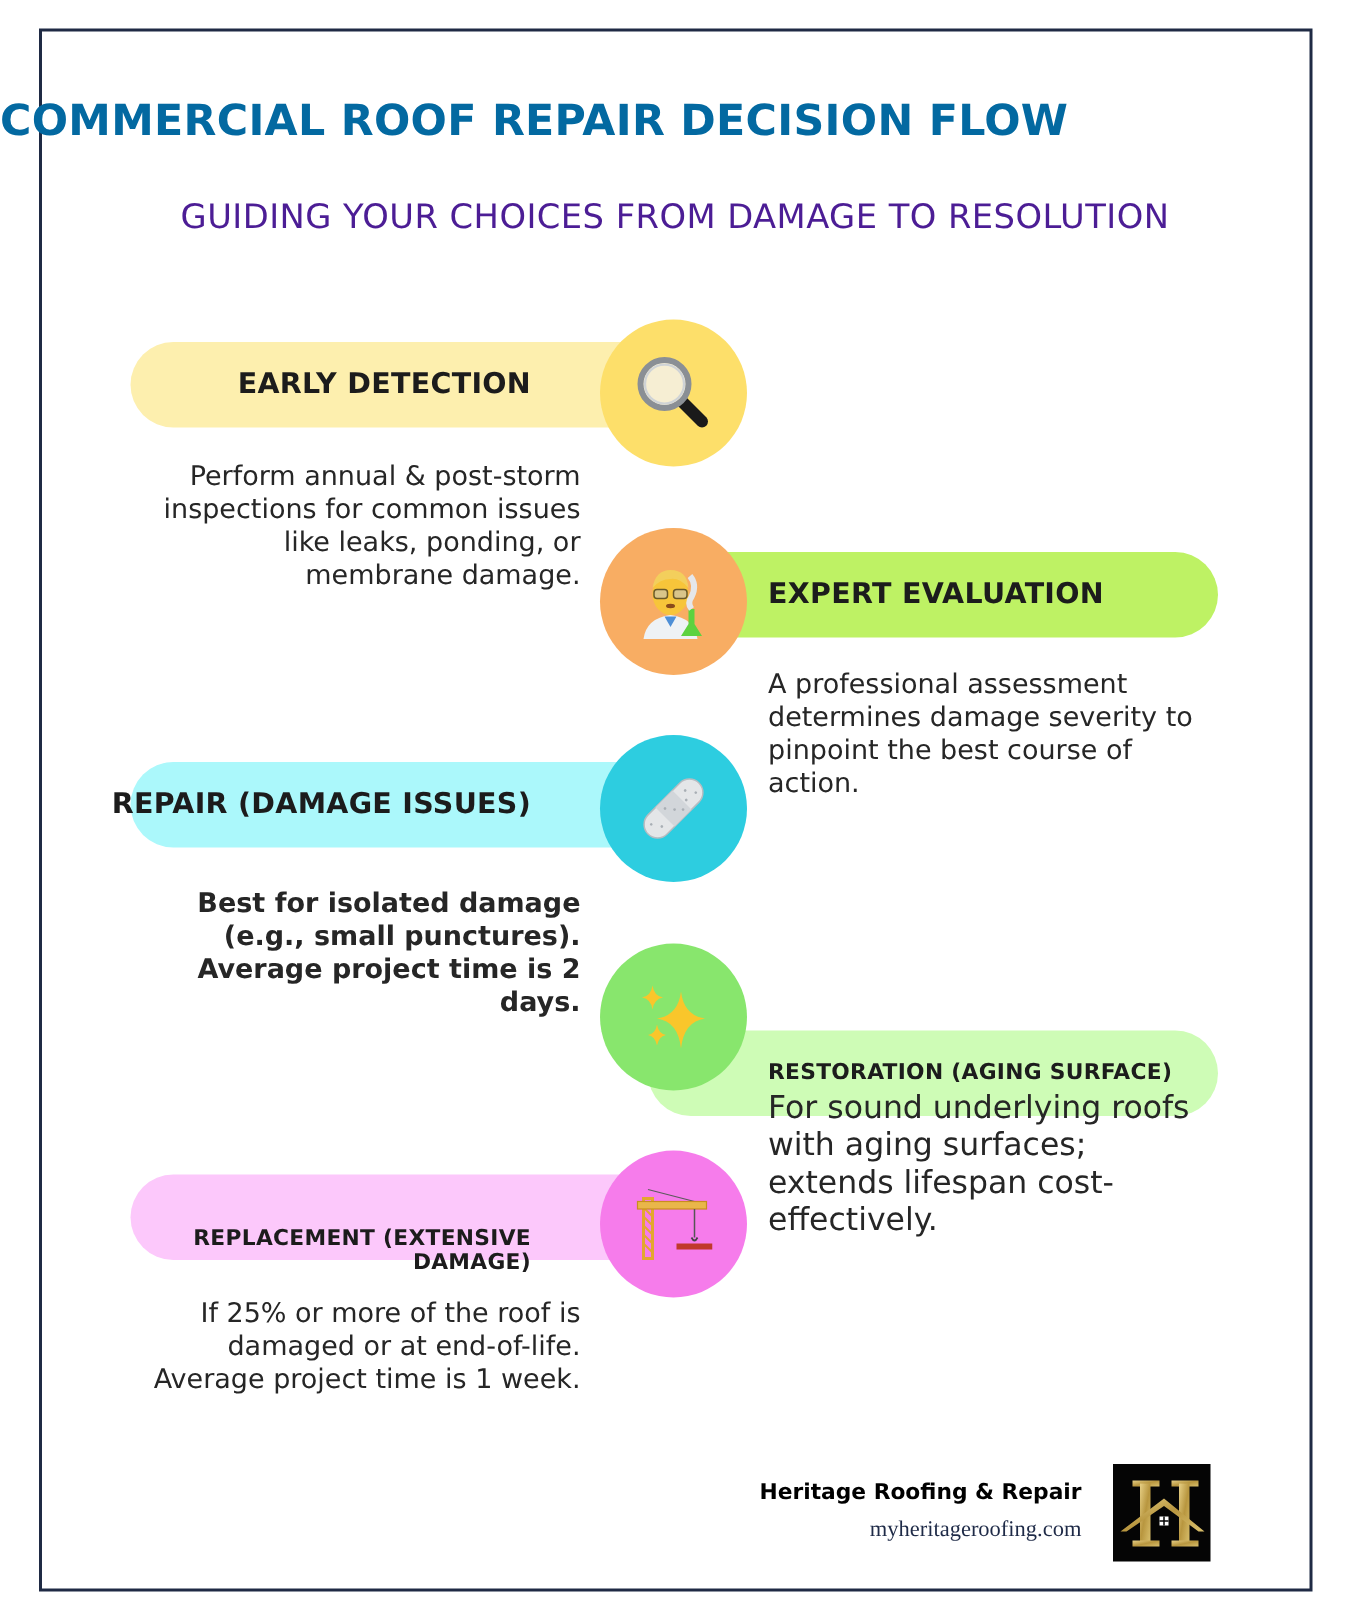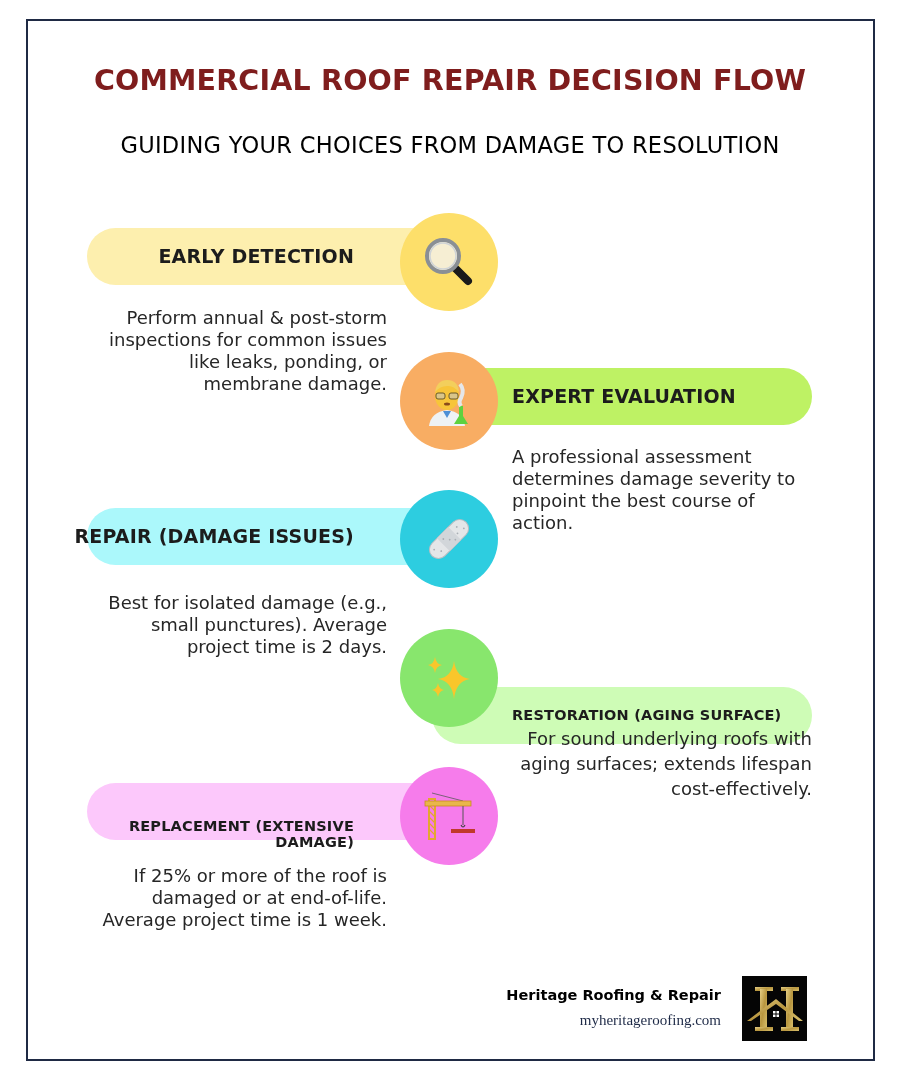--- a/index.html
+++ b/index.html
@@ -5,28 +5,28 @@
   * { margin: 0; padding: 0; box-sizing: border-box; }
   html, body { width: 900px; height: 1080px; background: #ffffff; overflow: hidden; }
   body { position: relative; font-family: "DejaVu Sans", sans-serif; color: #222222; }
 
   .frame {
     position: absolute; left: 26px; top: 19px; width: 849px; height: 1042px;
     border: 2px solid #1f2a44; background: #ffffff;
   }
 
   .title {
-    position: absolute; left: 0; top: 64px; width: 900px; text-align: center;
+    position: absolute; left: 0; top: 64px; width: 900px; 
     font-family: "DejaVu Sans", sans-serif; font-weight: bold; font-size: 28.5px;
-    color: #7f1d1d; letter-spacing: 0.2px;
+    color: #0369a1; letter-spacing: 0.2px;
   }
   .subtitle {
     position: absolute; left: 0; top: 132px; width: 900px; text-align: center;
     font-family: "DejaVu Sans", sans-serif; font-weight: normal; font-size: 22.5px;
-    color: #000000; letter-spacing: 0.3px;
+    color: #4c1d95; letter-spacing: 0.3px;
   }
 
   .pill {
     position: absolute; height: 57px; border-radius: 34px;
     display: flex; align-items: center;
   }
   .pill.left { left: 87px; width: 380px; justify-content: flex-end; padding-right: 113px; }
   .pill.right { left: 432px; width: 380px; justify-content: flex-start; padding-left: 80px; }
   .pill-label {
     font-family: "DejaVu Sans", sans-serif; font-weight: bold; color: #1c1c1c;
@@ -41,21 +41,21 @@
     display: flex; align-items: center; justify-content: center;
   }
   .circle svg { display: block; }
 
   .desc {
     position: absolute; font-family: "DejaVu Sans", sans-serif; color: #262626;
     font-size: 18px; line-height: 22px;
   }
   .desc.left { right: 513px; width: 300px; text-align: right; }
   .desc.right { left: 512px; width: 300px; text-align: left; }
-  .desc.large { font-size: 18px; line-height: 25px; text-align: right; }
+  .desc.large { font-size: 21px; line-height: 25px; }
 
   .footer-name {
     position: absolute; right: 179px; top: 987px; font-family: "DejaVu Sans", sans-serif;
     font-weight: bold; font-size: 14.5px; color: #000000; text-align: left; white-space: nowrap;
   }
   .footer-url {
     position: absolute; right: 179px; top: 1012px; font-family: Liberation Serif, serif;
     font-size: 15px; color: #1e2a47; text-align: right; white-space: nowrap;
   }
   .logo {
@@ -121,21 +121,21 @@
           <circle cx="44" cy="29" r="0.9"></circle>
             <circle cx="22" cy="22" r="0.9"></circle>
             <circle cx="26" cy="27" r="0.9"></circle>
           <circle cx="30" cy="31" r="0.9"></circle>
             <circle cx="36" cy="28" r="0.9"></circle>
         </g>
       </g>
     </svg>
   </span>
 </div>
-<p class="desc left" style="top:592px;">Best for isolated damage (e.g., small punctures). Average project time is 2 days.</p>
+<p class="desc left" style="top:592px;font-weight:bold;">Best for isolated damage (e.g., small punctures). Average project time is 2 days.</p>
 
 <div class="pill right" style="top:646px;background:#cefcb6;margin-top:41px;">
   <span class="pill-label small">RESTORATION (AGING SURFACE)</span>
 </div>
 <div class="circle" style="top:629px;background:#88e66d;">
   <span>
     <svg width="50" height="50" viewBox="0 0 50 50">
       <path d="M30 8 Q32 24 46 26 Q32 28 30 46 Q28 28 14 26 Q28 24 30 8 Z" fill="#f9c62b"></path>
       <path d="M11 4 Q12 11 18 12 Q12 13 11 20 Q10 13 4 12 Q10 11 11 4 Z" fill="#f9c62b"></path>
       <path d="M14 30 Q15 36 20 37 Q15 38 14 44 Q13 38 8 37 Q13 36 14 30 Z" fill="#f9c62b"></path>

